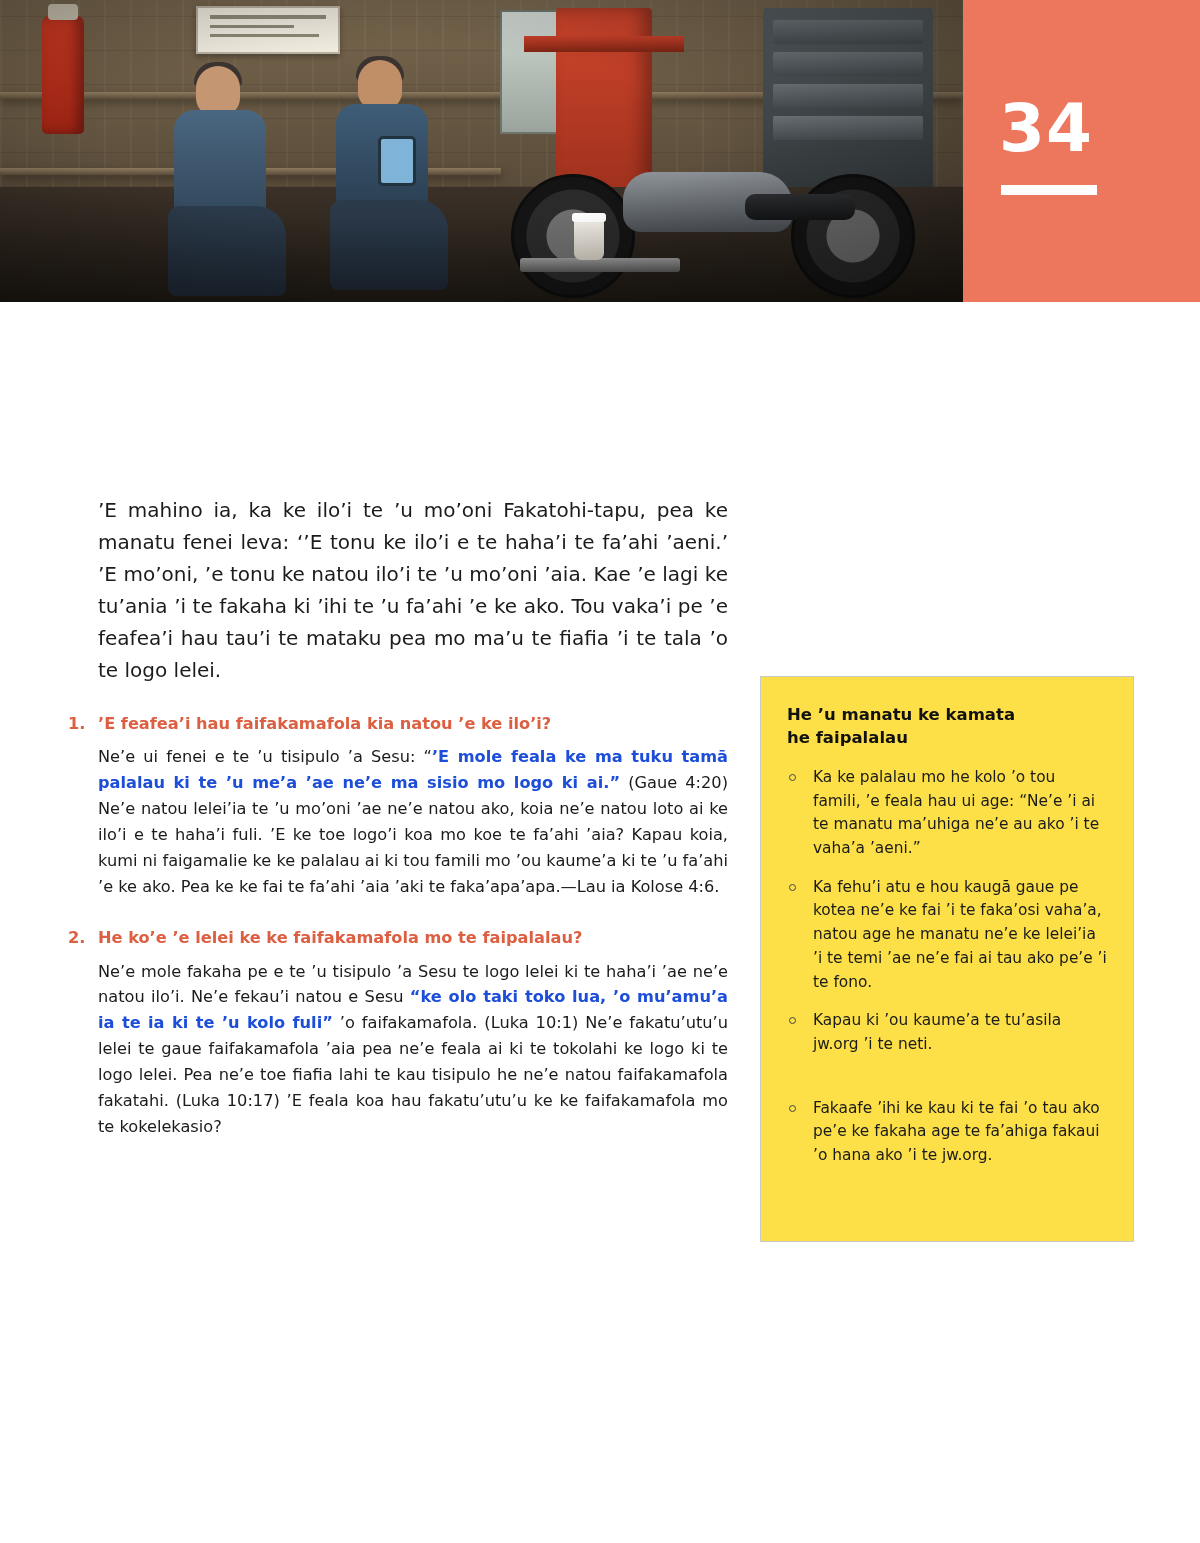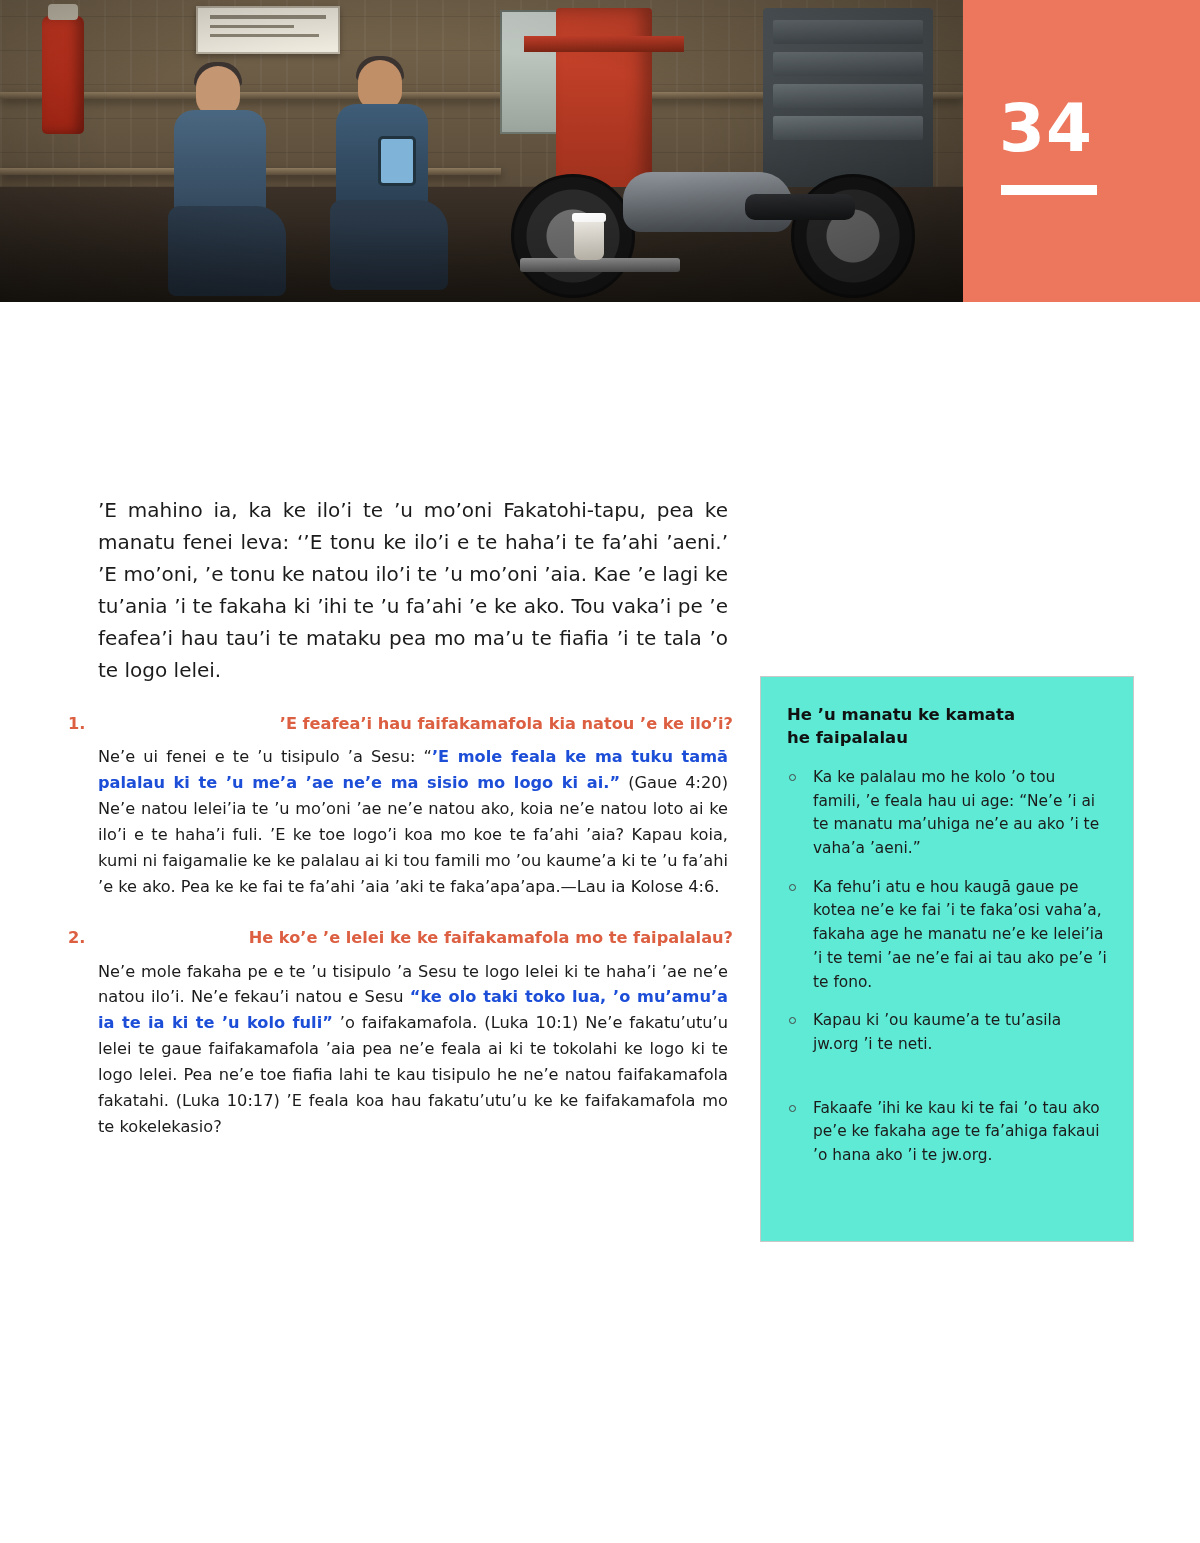--- a/index.html
+++ b/index.html
@@ -230,41 +230,41 @@
     font-size: 16.2px;
     font-weight: 700;
     color: #dd5f42;
     line-height: 1.45;
   }
   .q-num {
     width: 30px;
     flex: 0 0 30px;
     text-align: left;
   }
-  .q-head-text { flex: 1 1 auto; text-align: right; }
+  .q-head-text { flex: 1 1 auto; }
 
   .q-body {
     margin: 9px 0 0 30px;
     width: 630px;
     font-size: 16.2px;
     line-height: 1.60;
     text-align: justify;
     color: #1b1b1b;
   }
   .q-body b { font-weight: 700; color: #1d4ed8; }
 
   
   .sidebox {
     position: absolute;
     left: 760px;
     top: 676px;
     width: 374px;
     min-height: 566px;
     border: 1px solid #c8c8c8;
-    background: #5eead4;
+    background: #fde047;
     box-sizing: border-box;
     padding: 26px 26px 24px 26px;
   }
   .sidebox h3 {
     margin: 0 0 16px 0;
     font-size: 16.5px;
     line-height: 1.42;
     font-weight: 700;
     color: #111;
   }
@@ -365,17 +365,17 @@
       <span class="q-head-text">He ko’e ’e lelei ke ke faifakamafola mo te faipalalau?</span>
     </div>
     <p class="q-body"><span>Ne’e mole fakaha pe e te ’u tisipulo ’a Sesu te logo lelei ki te haha’i ’ae ne’e natou ilo’i. Ne’e fekau’i natou e Sesu </span><b>“ke olo taki toko lua, ’o mu’amu’a ia te ia ki te ’u kolo fuli”</b><span> ’o faifakamafola. (Luka 10:1) Ne’e fakatu’utu’u lelei te gaue faifakamafola ’aia pea ne’e feala ai ki te tokolahi ke logo ki te logo lelei. Pea ne’e toe fiafia lahi te kau tisipulo he ne’e natou faifakamafola fakatahi. (Luka 10:17) ’E feala koa hau fakatu’utu’u ke ke faifakamafola mo te kokelekasio?</span></p>
   </div>
 </div>
 
 <aside class="sidebox">
   <h3>He ’u manatu ke kamata<br>he faipalalau</h3>
   <ul>
       <li><span class="bullet"></span><span>Ka ke palalau mo he kolo ’o tou famili, ’e feala hau ui age: “Ne’e ’i ai te manatu ma’uhiga ne’e au ako ’i te vaha’a ’aeni.”</span></li>
-      <li><span class="bullet"></span><span>Ka fehu’i atu e hou kaugā gaue pe kotea ne’e ke fai ’i te faka’osi vaha’a, fakaha age he manatu ne’e ke lelei’ia ’i te temi ’ae ne’e fai ai tau ako pe’e ’i te fono.</span></li>
+      <li><span class="bullet"></span><span>Ka fehu’i atu e hou kaugā gaue pe kotea ne’e ke fai ’i te faka’osi vaha’a, natou age he manatu ne’e ke lelei’ia ’i te temi ’ae ne’e fai ai tau ako pe’e ’i te fono.</span></li>
       <li><span class="bullet"></span><span>Kapau ki ’ou kaume’a te tu’asila jw.org ’i te neti.</span></li>
       <li><span class="bullet"></span><span>Fakaafe ’ihi ke kau ki te fai ’o tau ako pe’e ke fakaha age te fa’ahiga fakaui ’o hana ako ’i te jw.org.</span></li>
     </ul>
 </aside>
 
 </body></html>

